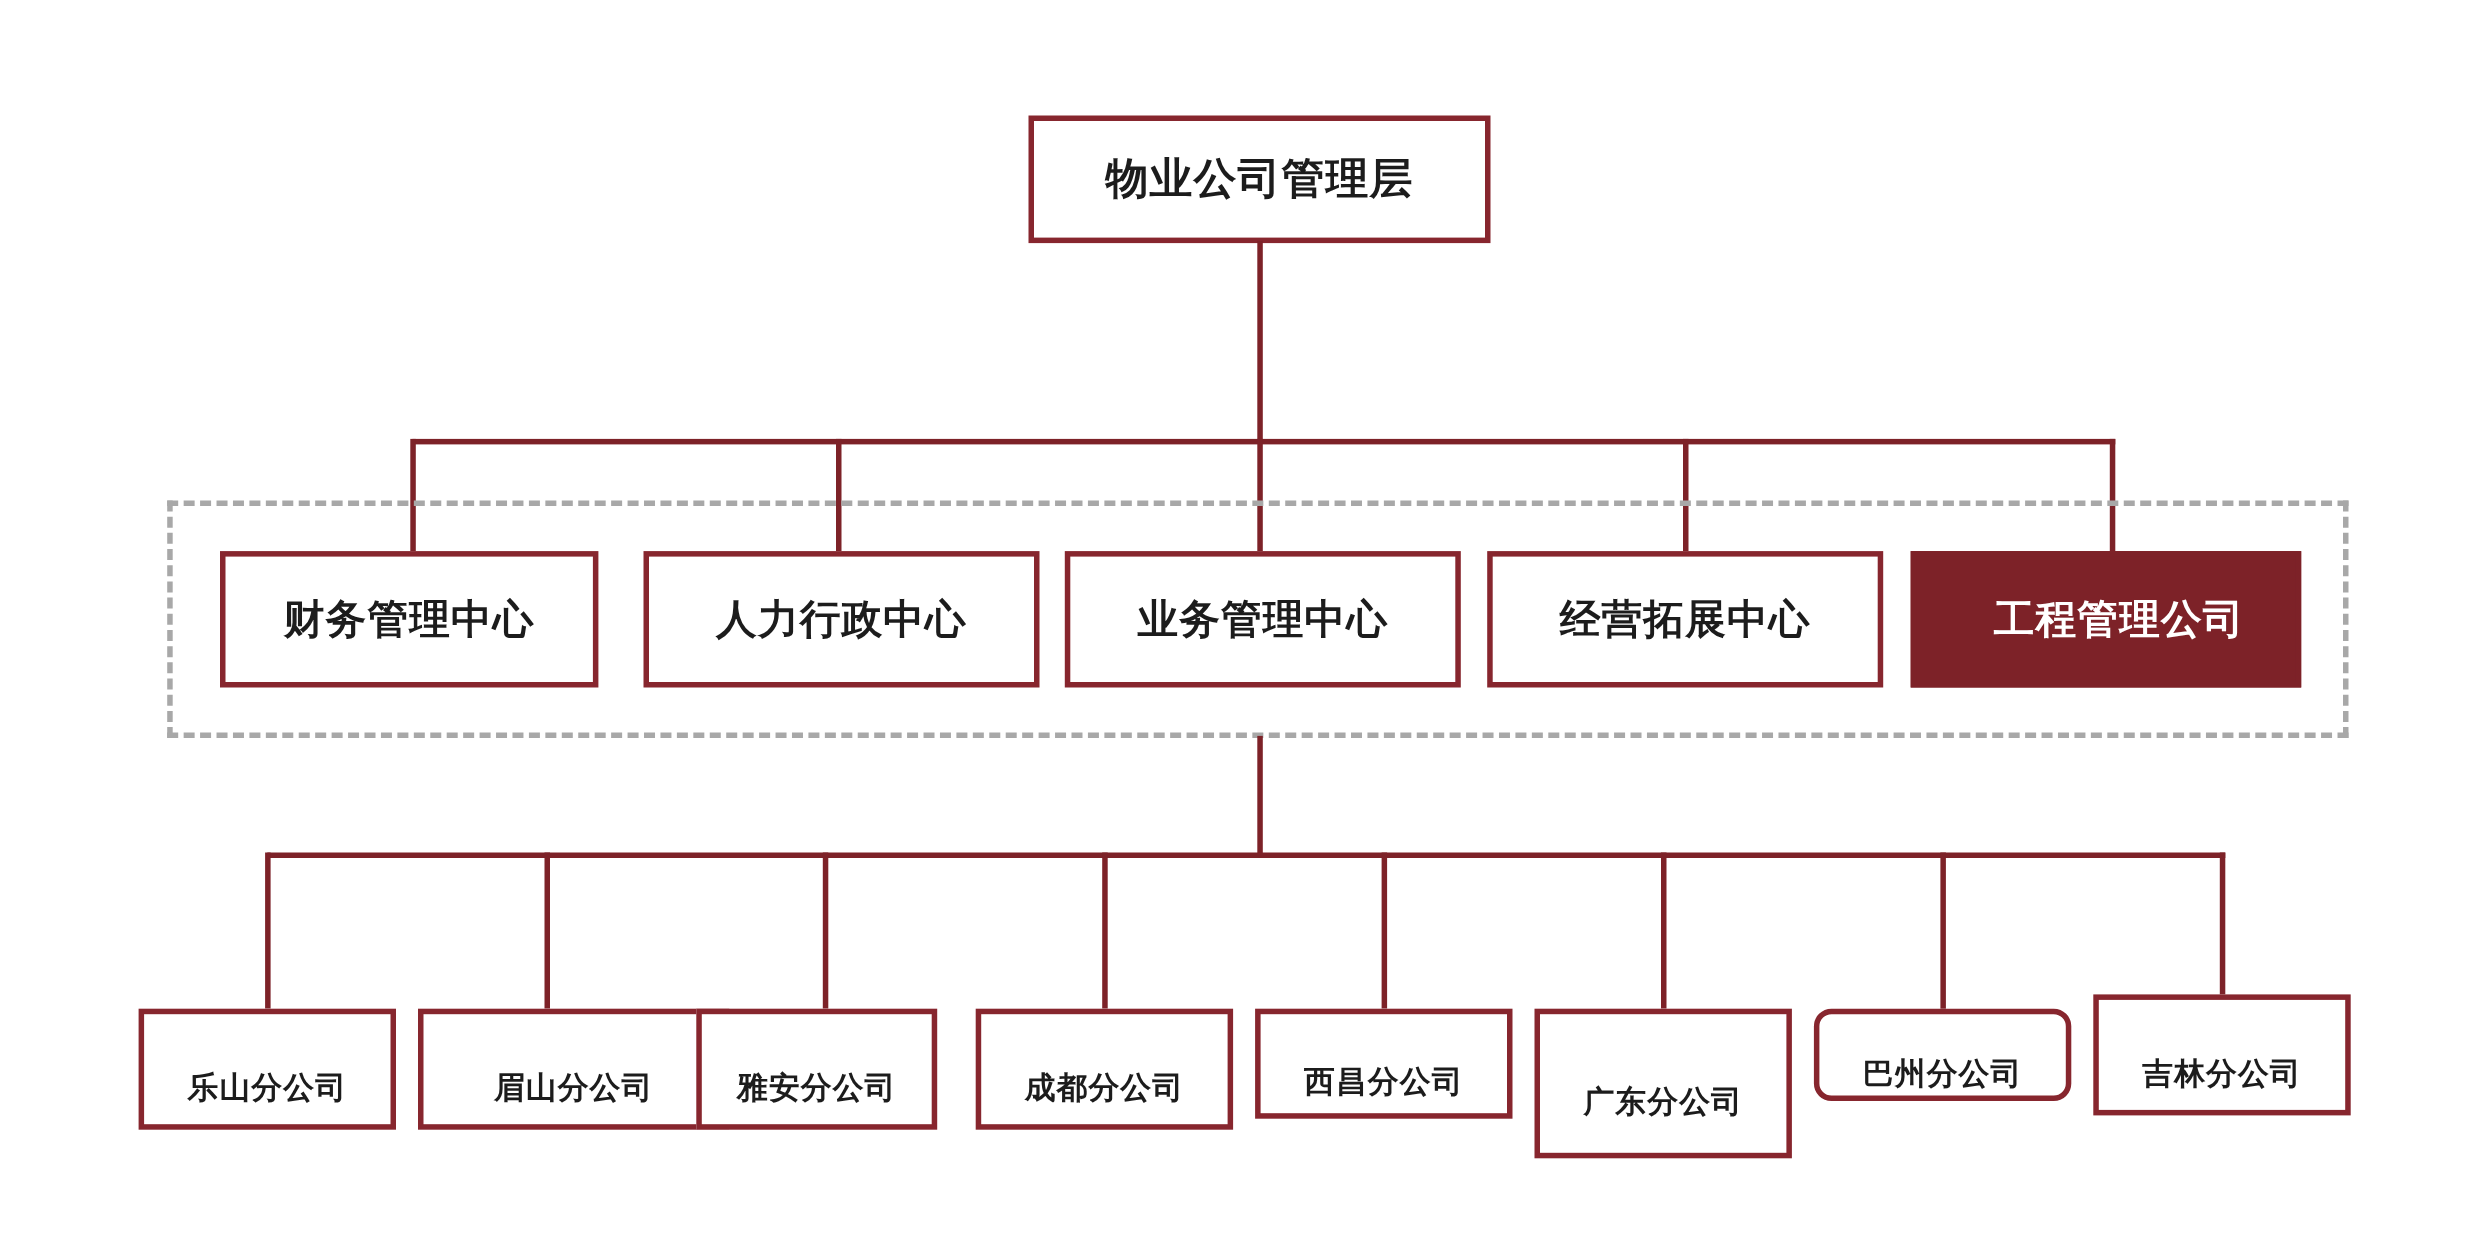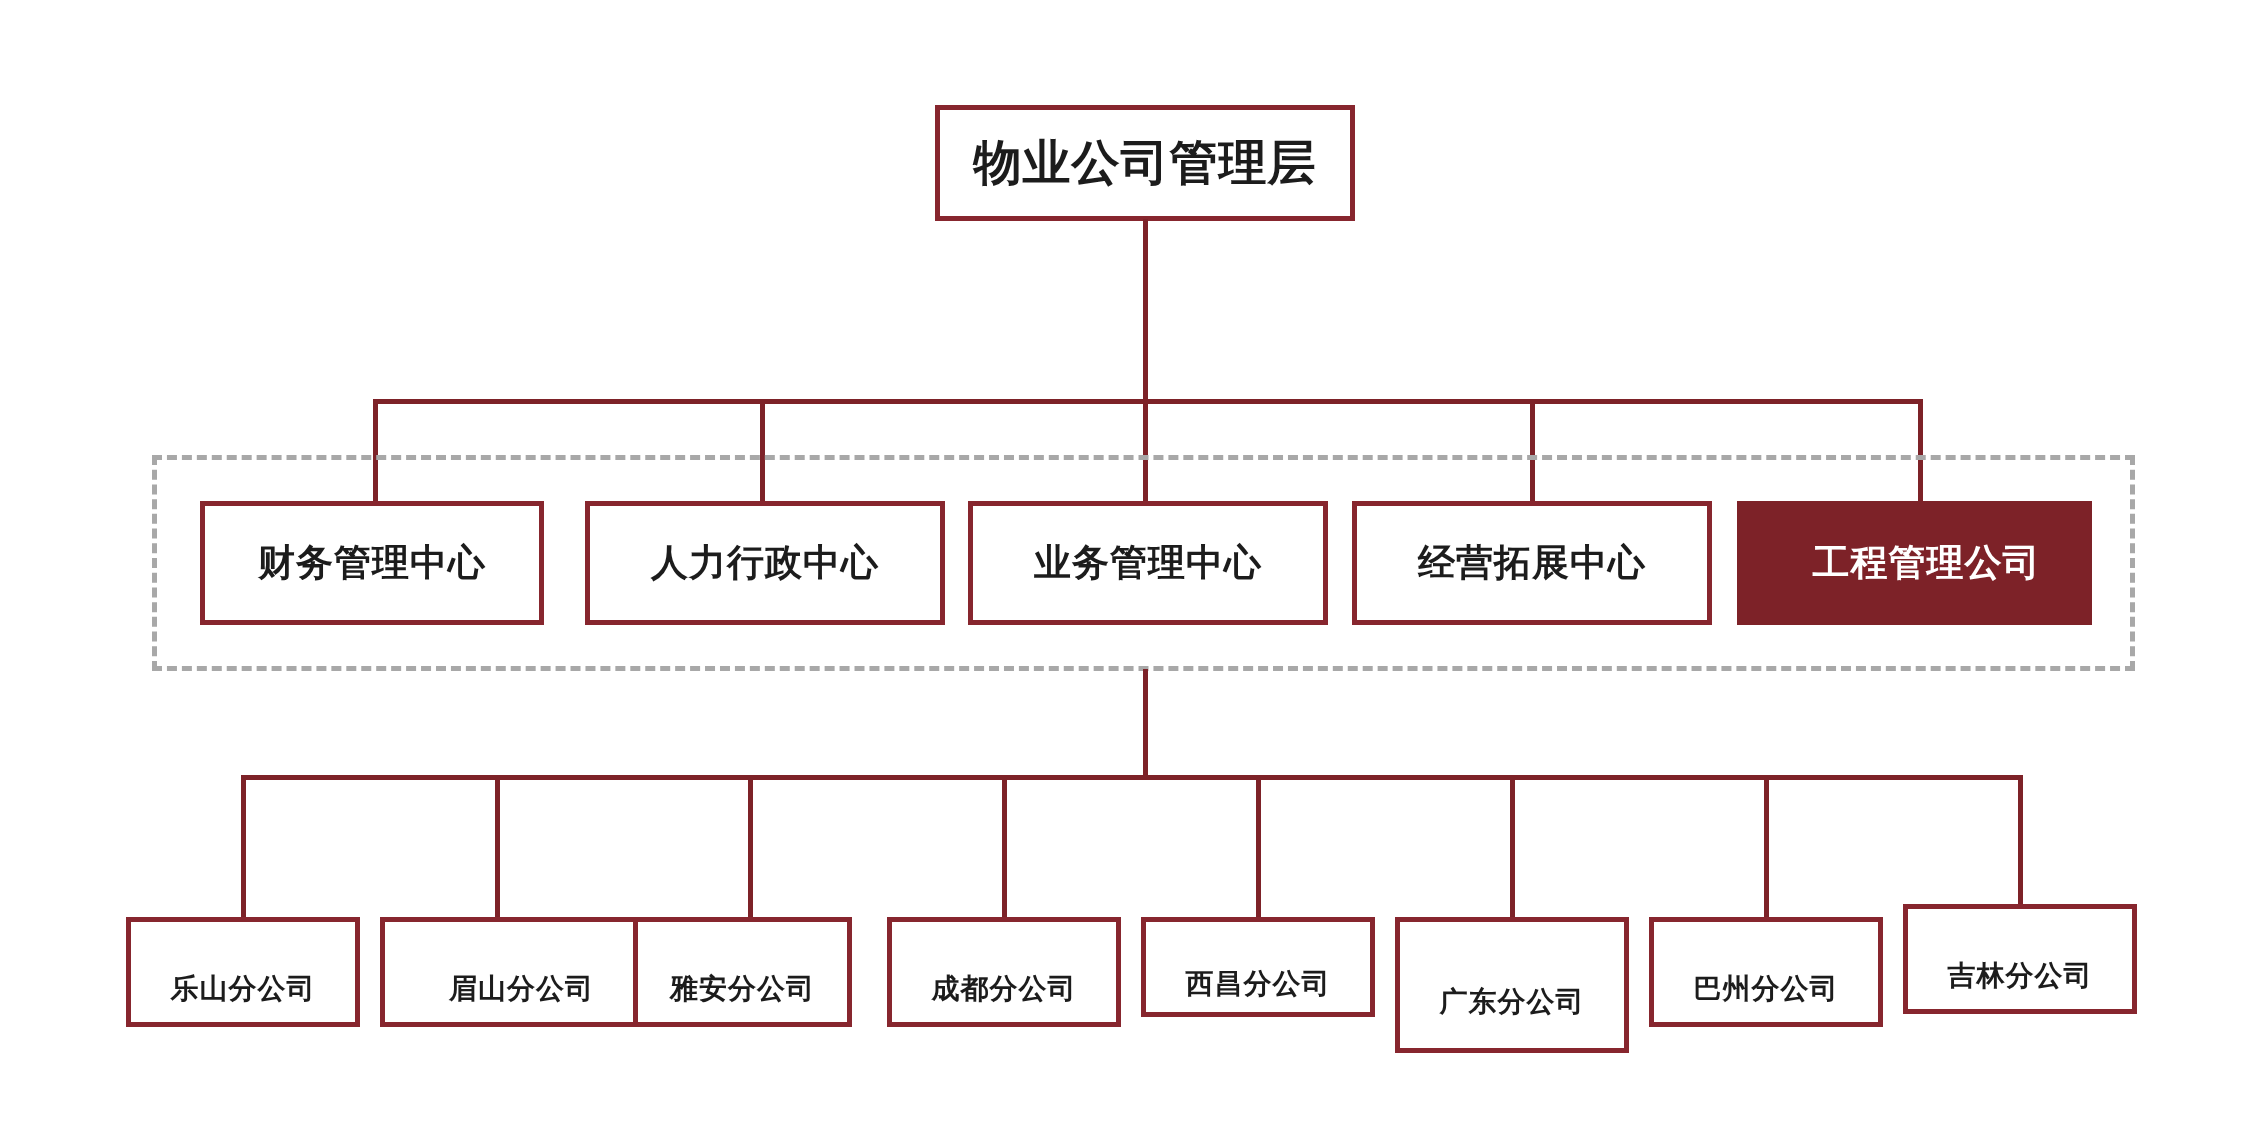--- a/index.html
+++ b/index.html
@@ -54,21 +54,21 @@
     color: #1c1c1c;
     letter-spacing: 1px;
     line-height: 1.15;
     white-space: nowrap;
   }
 
   .node.root {
     border-width: 5px;
   }
   .node.root .node-label {
-    font-size: 48px;
+    font-size: 39px;
   }
 
   .node.division .node-label {
     font-size: 37px;
   }
 
   .node.highlighted {
     background: #7d2228;
     border: 5px solid #7d2228;
   }
@@ -152,21 +152,21 @@
   </div>
 
   <div class="node branch" style="left:1141px; top:917px; width:234px; height:100px;">
     <span class="node-label">西昌分公司</span>
   </div>
 
   <div class="node branch" style="left:1395px; top:917px; width:234px; height:136px;">
     <span class="node-label">广东分公司</span>
   </div>
 
-  <div class="node branch" style="left:1649px; top:917px; width:234px; height:110px;">
+  <div class="node branch" style="left:1649px; top:917px; width:234px; height:84px;border-radius:16px;">
     <span class="node-label">巴州分公司</span>
   </div>
 
   <div class="node branch" style="left:1903px; top:904px; width:234px; height:110px;">
     <span class="node-label">吉林分公司</span>
   </div>
 
 </div>
 
 </body></html>

